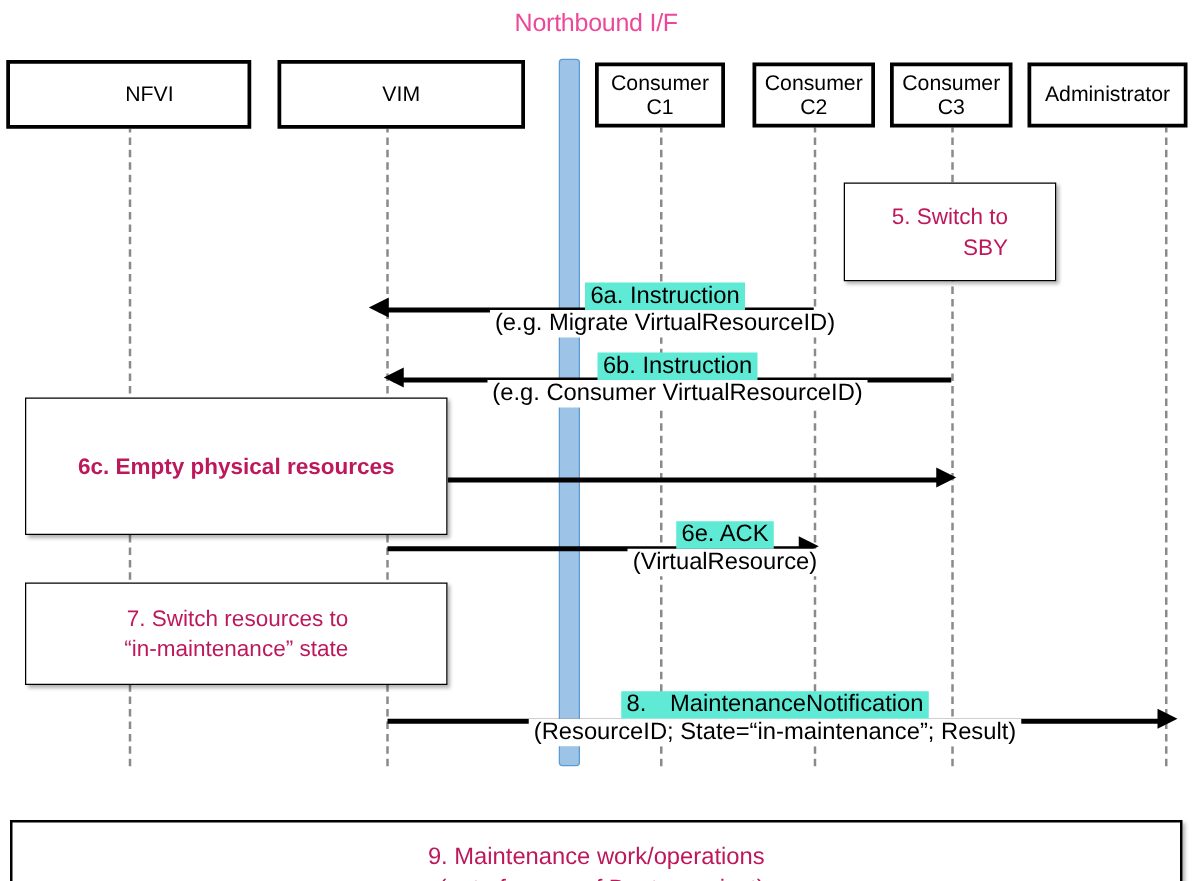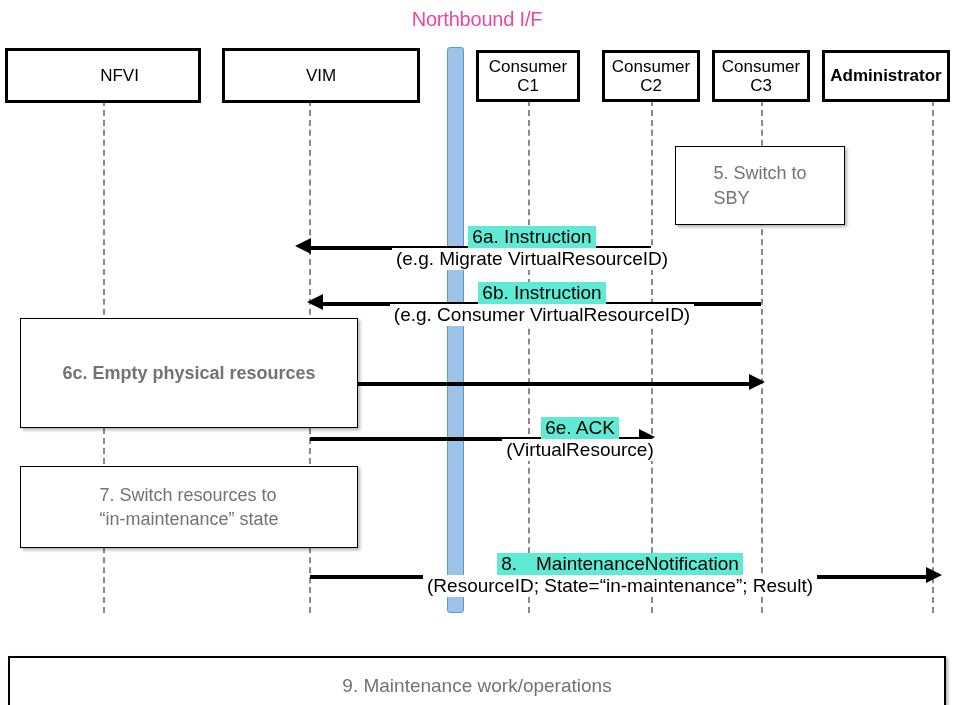--- a/index.html
+++ b/index.html
@@ -50,24 +50,24 @@
   }
   
   .note{
     position:absolute;
     box-sizing:border-box;
     border:1px solid #000;
     background:#fff;
     display:flex;
     align-items:center;
     justify-content:center;
-    text-align:left;
+    text-align:right;
     font-size:18px;
     line-height:1.35;
-    color:#737373;
+    color:#be185d;
     white-space:pre-line;
     box-shadow:2px 2px 3px rgba(0,0,0,0.30);
     z-index:6;
   }
   .note.big{font-size:19px;}
   
   .msg-line{
     position:absolute;
     height:0;
     border-top:4px solid #000;
@@ -128,21 +128,21 @@
 C1</span>
   </div>
   <div class="participant" style="left:602px;top:50px;width:98px;height:52px;">
     <span>Consumer
 C2</span>
   </div>
   <div class="participant" style="left:712px;top:50px;width:98px;height:52px;">
     <span>Consumer
 C3</span>
   </div>
-  <div class="participant" style="left:822px;top:50px;width:128px;height:52px;font-weight:bold;">
+  <div class="participant" style="left:822px;top:50px;width:128px;height:52px;">
     <span>Administrator</span>
   </div>
 
   <div class="msg-line" style="left:303px;top:246px;width:348px;"></div>
   <div class="arrow-head left" style="left:295px;top:238px;"></div>
   <div class="msg-label" style="left:332px;top:226px;width:400px;">
     <span class="l1">6a. Instruction</span><br>
     <span class="l2">(e.g. Migrate VirtualResourceID)</span>
   </div>
 

